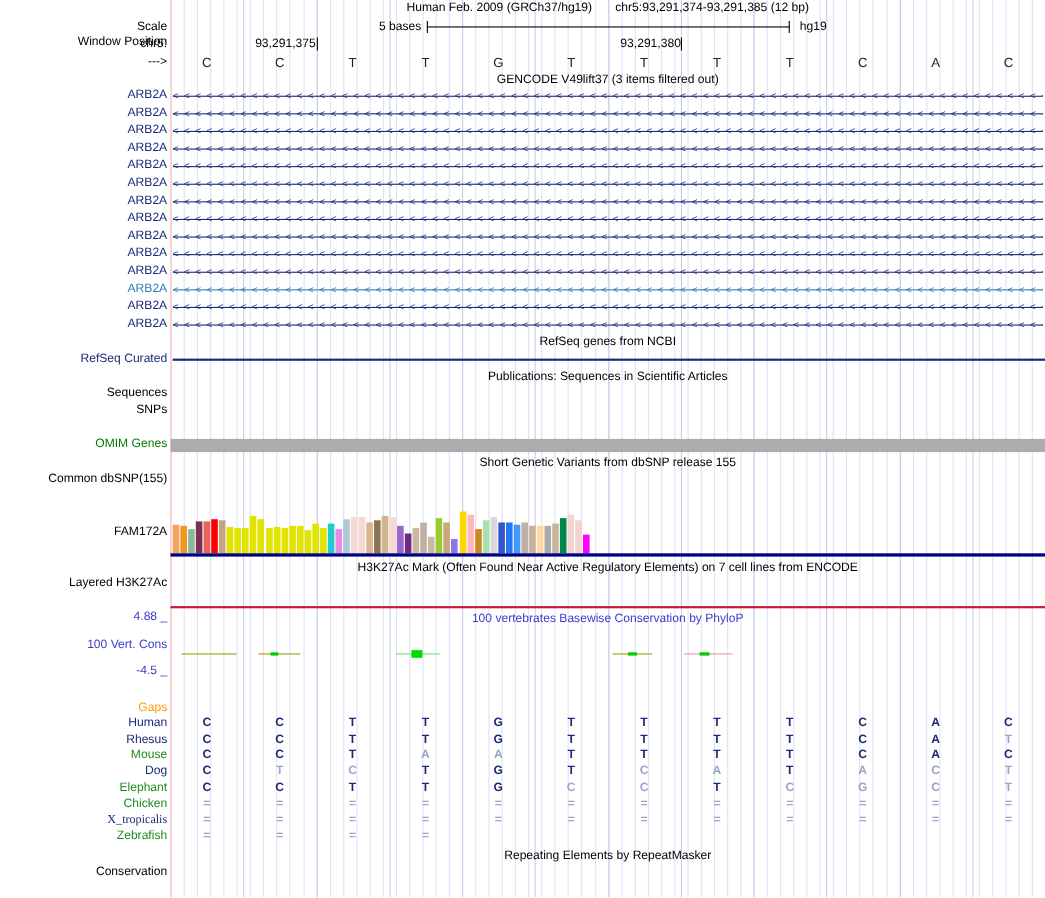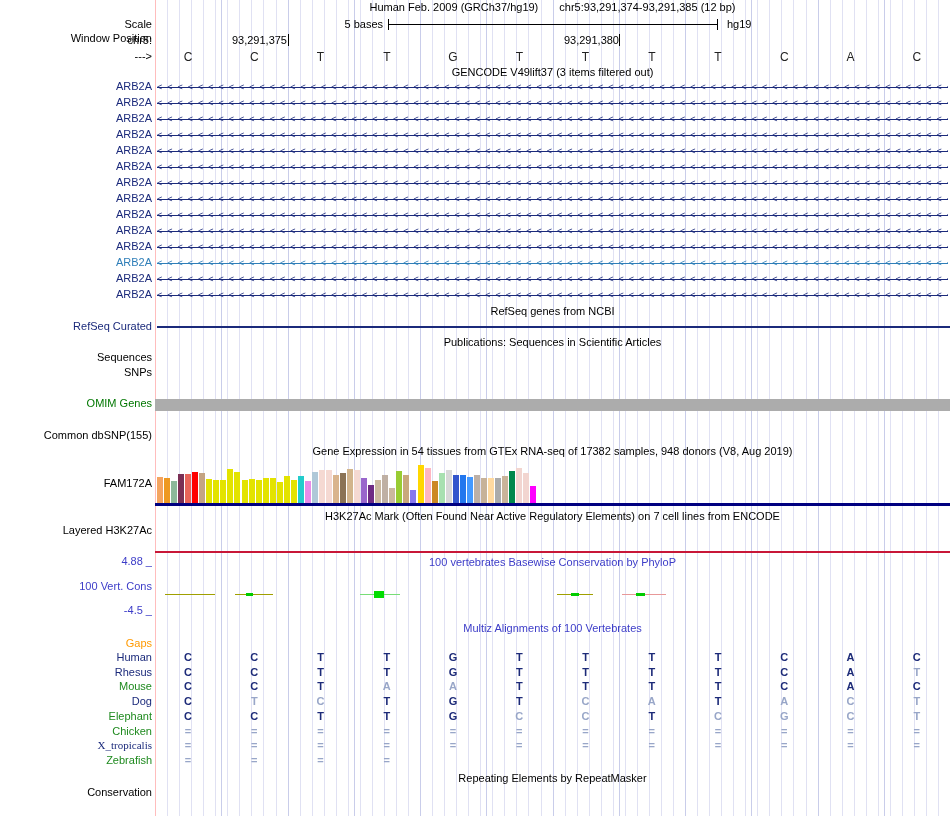--- a/index.html
+++ b/index.html
@@ -230,23 +230,23 @@
   <div class="lbl navy" style="top:320px;">RefSeq Curated</div>
   <div class="abs" id="refseq-line" style="left: 157px; top: 326px; width: 793px; height: 2px; background: rgb(27, 42, 123);"></div>
 
   <div class="ttl black" style="top:336px;">Publications: Sequences in Scientific Articles</div>
   <div class="lbl black" style="top:351px;">Sequences</div>
   <div class="lbl black" style="top:366px;">SNPs</div>
 
   <div class="lbl green" style="top:397px;">OMIM Genes</div>
   <div class="abs" id="omim-bar" style="left: 155px; top: 399px; width: 795px; height: 12px; background: rgb(172, 172, 172);"></div>
 
+  <div class="ttl black" style="top:415px;">Short Genetic Variants from dbSNP release 155</div>
   <div class="lbl black" style="top:429px;">Common dbSNP(155)</div>
 
-  <div class="ttl black" style="top:445px;">Gene Expression in 54 tissues from GTEx RNA-seq of 17382 samples, 948 donors (V8, Aug 2019)</div>
   <div class="lbl black" style="top:477px;">FAM172A</div>
   <div id="gtex-bars">
       <div class="bar" style="left: 157px; top: 477px; width: 6px; height: 26px; background: rgb(244, 164, 96);"></div>
       <div class="bar" style="left: 164px; top: 478px; width: 6px; height: 25px; background: rgb(238, 153, 34);"></div>
       <div class="bar" style="left: 171.1px; top: 481px; width: 6px; height: 22px; background: rgb(140, 184, 154);"></div>
       <div class="bar" style="left: 178.1px; top: 474px; width: 6px; height: 29px; background: rgb(122, 47, 85);"></div>
       <div class="bar" style="left: 185.2px; top: 474px; width: 6px; height: 29px; background: rgb(232, 100, 90);"></div>
       <div class="bar" style="left: 192.2px; top: 472px; width: 6px; height: 31px; background: rgb(255, 0, 0);"></div>
       <div class="bar" style="left: 199.2px; top: 473px; width: 6px; height: 30px; background: rgb(196, 164, 132);"></div>
       <div class="bar" style="left: 206.3px; top: 479px; width: 6px; height: 24px; background: rgb(227, 227, 0);"></div>
@@ -312,21 +312,20 @@
       <div class="bar" style="left: 235px; top: 594px; width: 38px; height: 1px; background: rgb(160, 160, 0);"></div>
       <div class="bar" style="left: 246px; top: 593px; width: 7px; height: 3px; background: rgb(0, 204, 0);"></div>
       <div class="bar" style="left: 360px; top: 594px; width: 40px; height: 1px; background: rgb(119, 221, 119);"></div>
       <div class="bar" style="left: 374px; top: 591px; width: 10px; height: 7px; background: rgb(0, 221, 0);"></div>
       <div class="bar" style="left: 557px; top: 594px; width: 36px; height: 1px; background: rgb(160, 160, 0);"></div>
       <div class="bar" style="left: 571px; top: 593px; width: 8px; height: 3px; background: rgb(0, 204, 0);"></div>
       <div class="bar" style="left: 622px; top: 594px; width: 44px; height: 1px; background: rgb(232, 152, 152);"></div>
       <div class="bar" style="left: 636px; top: 593px; width: 9px; height: 3px; background: rgb(0, 204, 0);"></div>
     </div>
 
-  <div class="ttl consblue" style="top:622px;">Multiz Alignments of 100 Vertebrates</div>
   <div class="lbl orange" style="top:637px;">Gaps</div>
   <div id="multiz-rows">
       <div class="lbl navy" style="top: 651px;">Human</div>
       <div class="aln-letter" style="left: 155px; top: 651px; color: rgb(28, 42, 120);">C</div>
       <div class="aln-letter" style="left: 221.3px; top: 651px; color: rgb(28, 42, 120);">C</div>
       <div class="aln-letter" style="left: 287.5px; top: 651px; color: rgb(28, 42, 120);">T</div>
       <div class="aln-letter" style="left: 353.8px; top: 651px; color: rgb(28, 42, 120);">T</div>
       <div class="aln-letter" style="left: 420px; top: 651px; color: rgb(28, 42, 120);">G</div>
       <div class="aln-letter" style="left: 486.3px; top: 651px; color: rgb(28, 42, 120);">T</div>
       <div class="aln-letter" style="left: 552.5px; top: 651px; color: rgb(28, 42, 120);">T</div>

